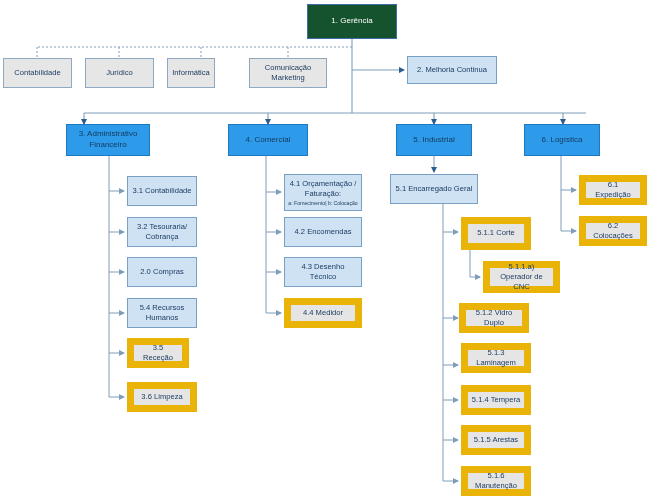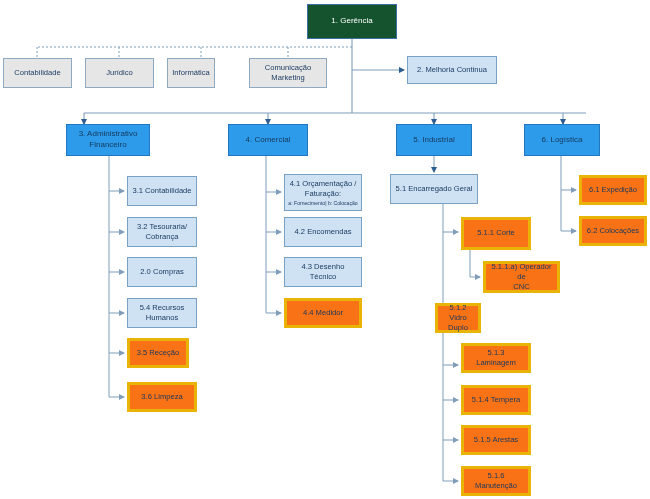--- a/index.html
+++ b/index.html
@@ -29,21 +29,21 @@
     background:#ffffff;
   }
   .node .label{display:block;white-space:pre-line;}
   .node .sub{display:block;font-size:5.1px;line-height:1.2;margin-top:1px;color:#17375e;}
 
   
   .v-top{background:#14532d;border:1px solid #3a6ea5;color:#ffffff;font-size:8px;}
   .v-dept{background:#2e9bea;border:1px solid #2079c0;color:#14395c;font-size:8px;}
   .v-lightblue{background:#cfe2f3;border:1px solid #7aa0c4;}
   .v-gray{background:#e6e6e6;border:1px solid #8ea9c1;}
-  .v-white{background:#f97316;border:3px solid #eab308;}
+  .v-white{background:#e5e5e5;border:7px solid #eab308;}
 </style>
 </head>
 <body>
 
 <div id="chart-root">
 
   <svg class="connectors" viewBox="0 0 650 499">
     <defs>
       <marker id="arrow" markerWidth="6" markerHeight="6" refX="5" refY="3" orient="auto">
         <path d="M0,0 L6,3 L0,6 z" fill="#2c5d8f"></path>
@@ -177,21 +177,21 @@
     <span class="label">5.1 Encarregado Geral</span>
   </div>
 
   <div class="node v-white" style="left:461px;top:217px;width:70px;height:33px;">
     <span class="label">5.1.1 Corte</span>
   </div>
   <div class="node v-white" style="left:483px;top:261px;width:77px;height:32px;">
     <span class="label">5.1.1.a) Operador de
 CNC</span>
   </div>
-  <div class="node v-white" style="left:435px;top:303px;width:46px;height:30px;">
+  <div class="node v-white" style="left:459px;top:303px;width:70px;height:30px;">
     <span class="label">5.1.2 Vidro Duplo</span>
   </div>
   <div class="node v-white" style="left:461px;top:343px;width:70px;height:30px;">
     <span class="label">5.1.3 Laminagem</span>
   </div>
   <div class="node v-white" style="left:461px;top:385px;width:70px;height:30px;">
     <span class="label">5.1.4 Tempera</span>
   </div>
   <div class="node v-white" style="left:461px;top:425px;width:70px;height:30px;">
     <span class="label">5.1.5 Arestas</span>

